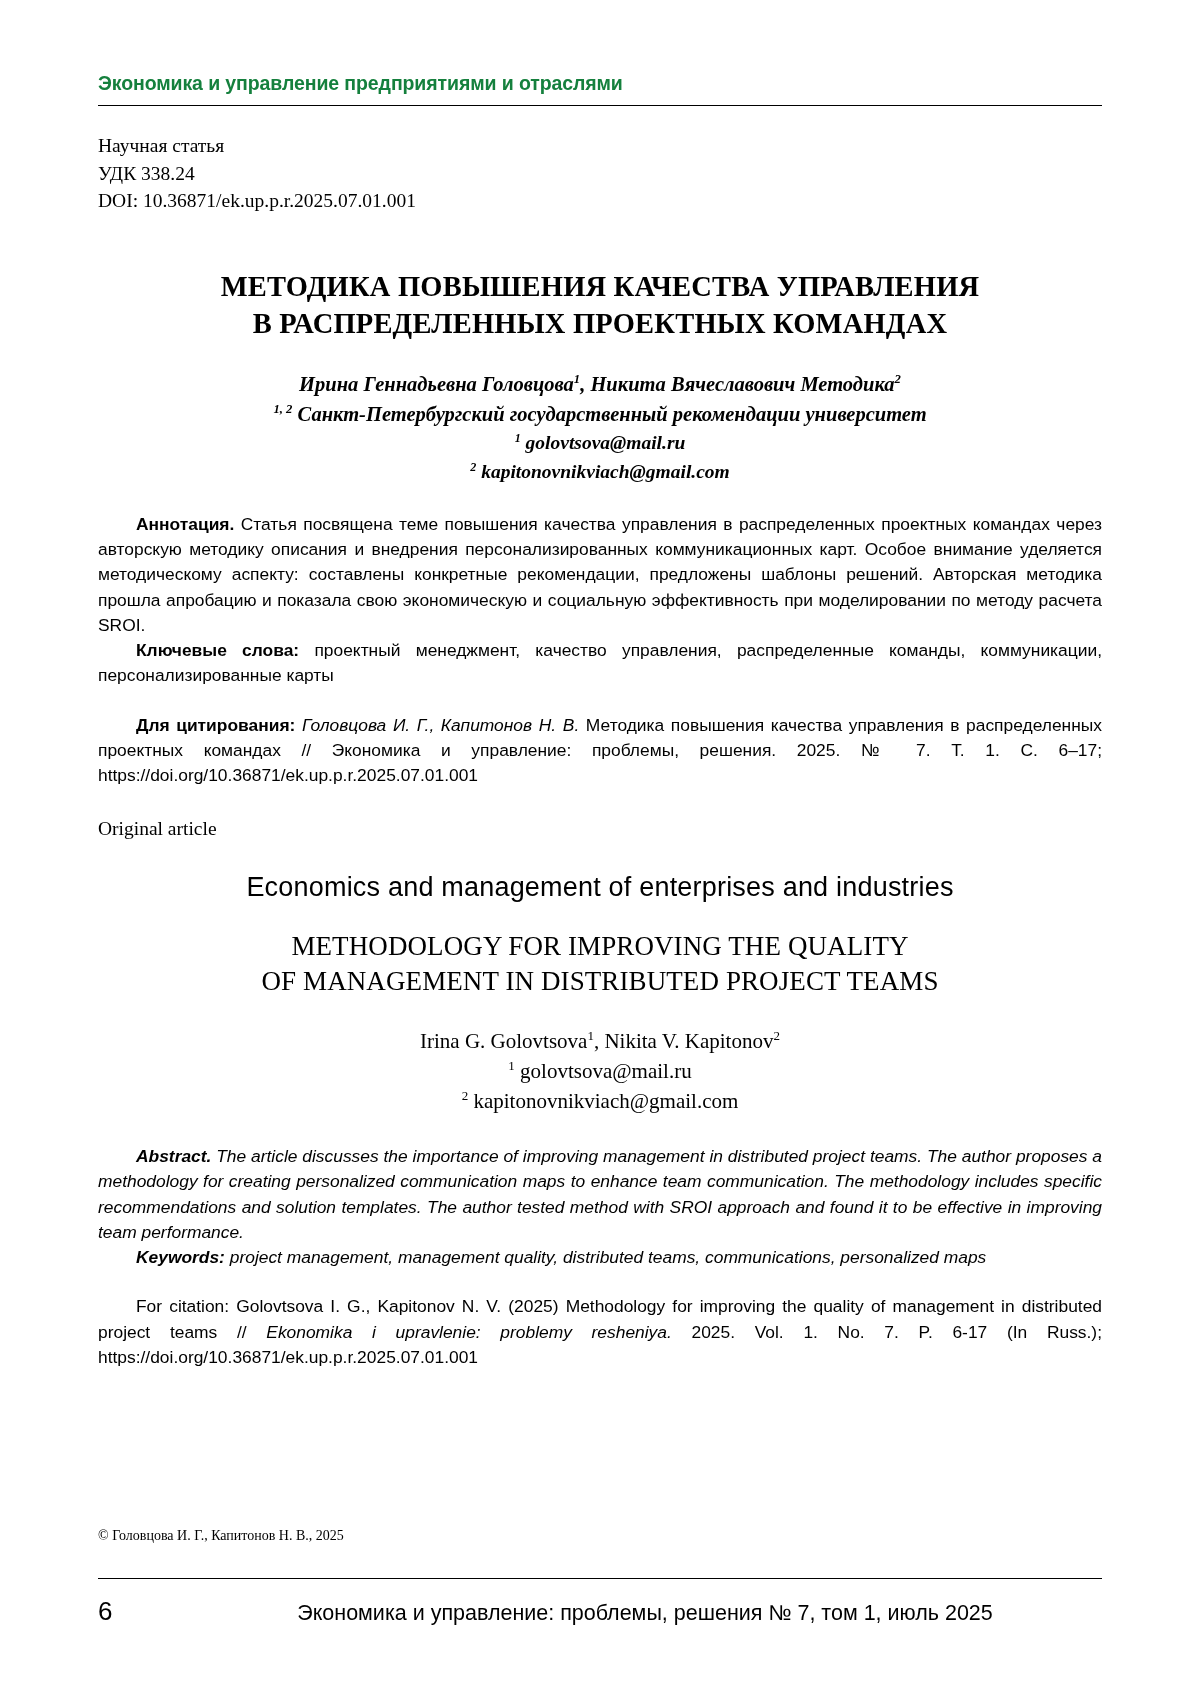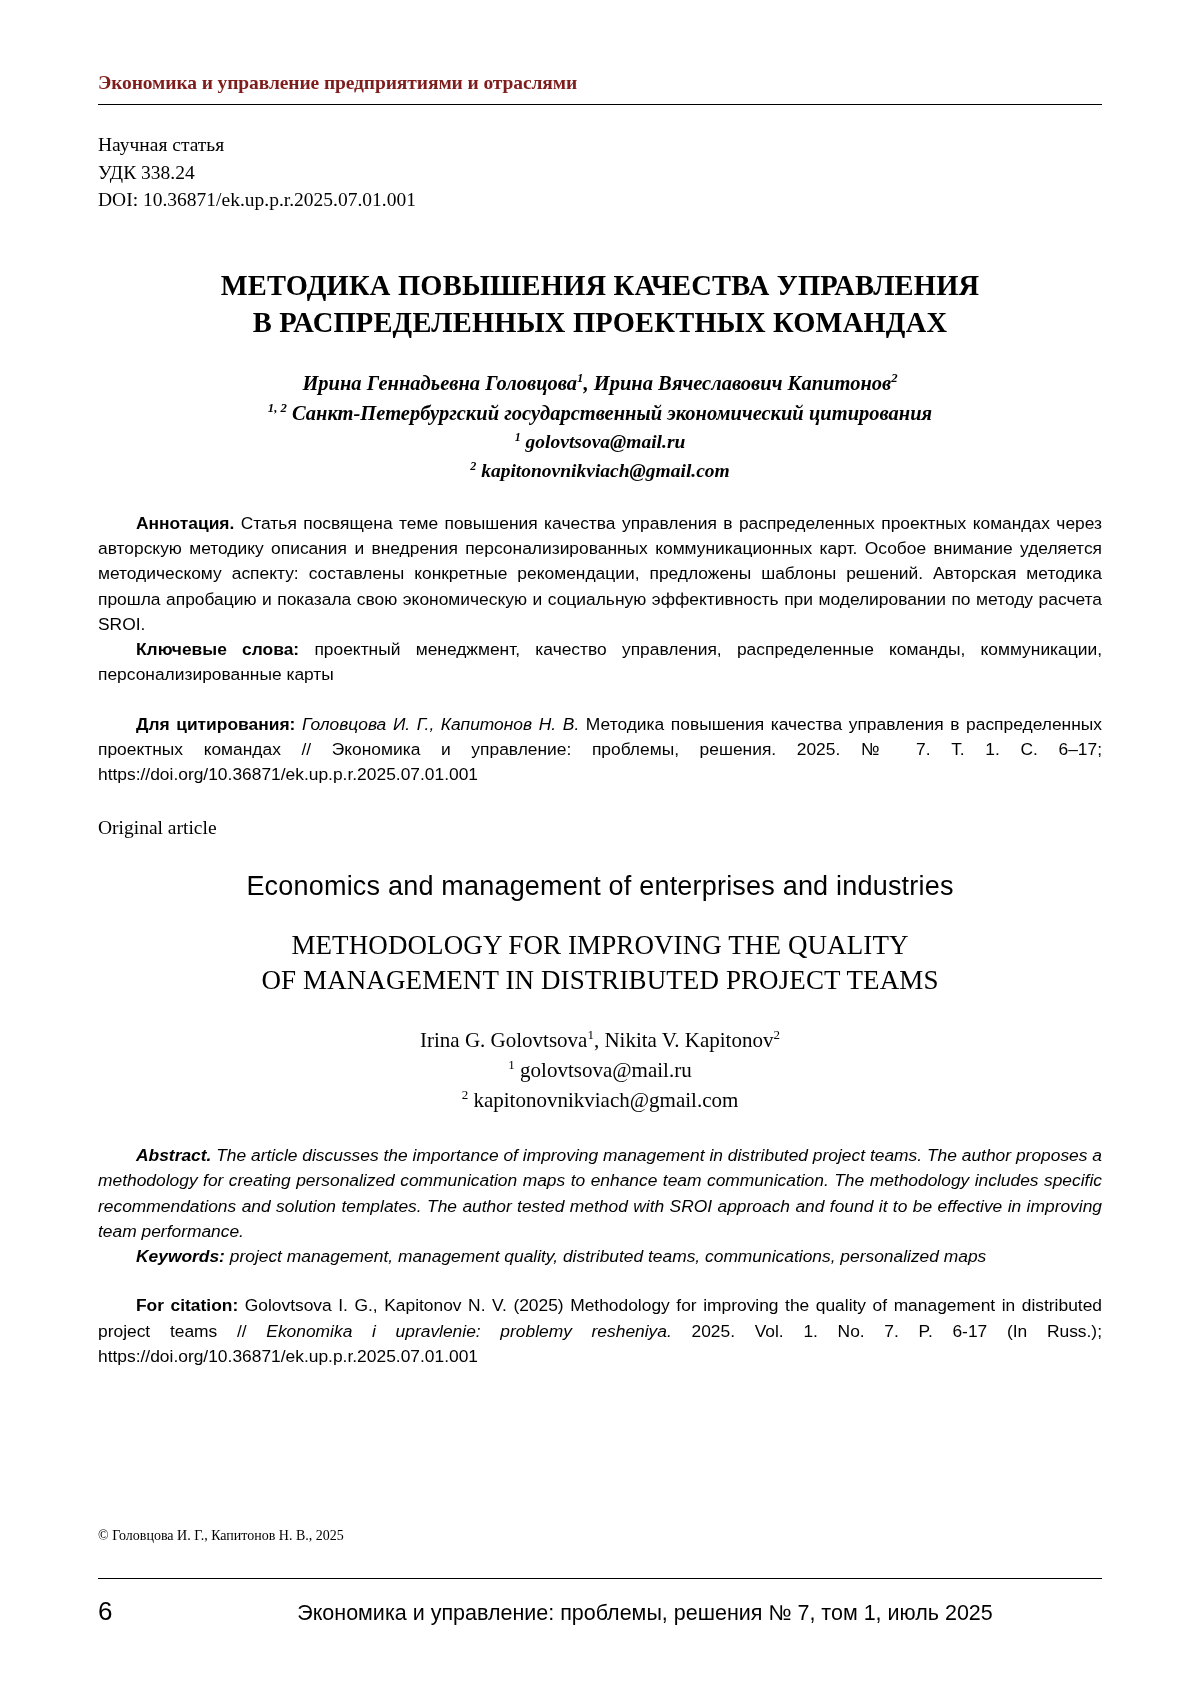--- a/index.html
+++ b/index.html
@@ -18,25 +18,25 @@
   .page {
     position: relative;
     width: 1200px;
     height: 1698px;
     box-sizing: border-box;
     padding: 72px 98px 0 98px;
   }
 
   
   .running-head {
-    font-family: Liberation Serif, serif;
+    font-family: Liberation Sans, sans-serif;
     font-weight: bold;
     font-size: 19.5px;
     letter-spacing: -0.1px;
-    color: #7f1d1d;
+    color: #15803d;
     margin-bottom: 10px;
   }
   .rule {
     border: 0;
     border-top: 1.6px solid #000;
     margin: 0;
   }
   .rule-head { margin-top: 8px; }
 
   
@@ -139,21 +139,21 @@
   .abs-en .lbl { font-weight: bold; font-style: italic; }
 
   .cite-en {
     margin-top: 24px;
     font-family: "Liberation Sans", sans-serif;
     font-size: 17.4px;
     line-height: 1.45;
     text-align: justify;
   }
   .cite-en p { margin: 0; text-indent: 38px; }
-  .cite-en .lbl { font-weight: bold; }
+  .cite-en .lbl { font-weight: normal; }
   .cite-en .it { font-style: italic; }
 
   
   .copyright {
     position: absolute;
     left: 98px;
     top: 1528px;
     font-family: "Liberation Serif", serif;
     font-size: 14px;
   }
@@ -198,24 +198,24 @@
     <div>DOI: 10.36871/ek.up.p.r.2025.07.01.001</div>
   </div>
 
   <div class="title-ru">
     <div>МЕТОДИКА ПОВЫШЕНИЯ КАЧЕСТВА УПРАВЛЕНИЯ</div>
     <div>В РАСПРЕДЕЛЕННЫХ ПРОЕКТНЫХ КОМАНДАХ</div>
   </div>
 
   <div class="authors-ru">
     <div>
-      <span>Ирина Геннадьевна Головцова</span><sup>1</sup><span>, Ирина Вячеславович Капитонов</span><sup>2</sup>
+      <span>Ирина Геннадьевна Головцова</span><sup>1</sup><span>, Никита Вячеславович Методика</span><sup>2</sup>
     </div>
     <div class="affil">
-      <sup>1, 2</sup> <span>Санкт-Петербургский государственный экономический цитирования</span>
+      <sup>1, 2</sup> <span>Санкт-Петербургский государственный рекомендации университет</span>
     </div>
     <div class="mail">
       <sup>1</sup> <span>golovtsova@mail.ru</span>
     </div>
     <div class="mail">
       <sup>2</sup> <span>kapitonovnikviach@gmail.com</span>
     </div>
   </div>
 
   <div class="abs-ru">

